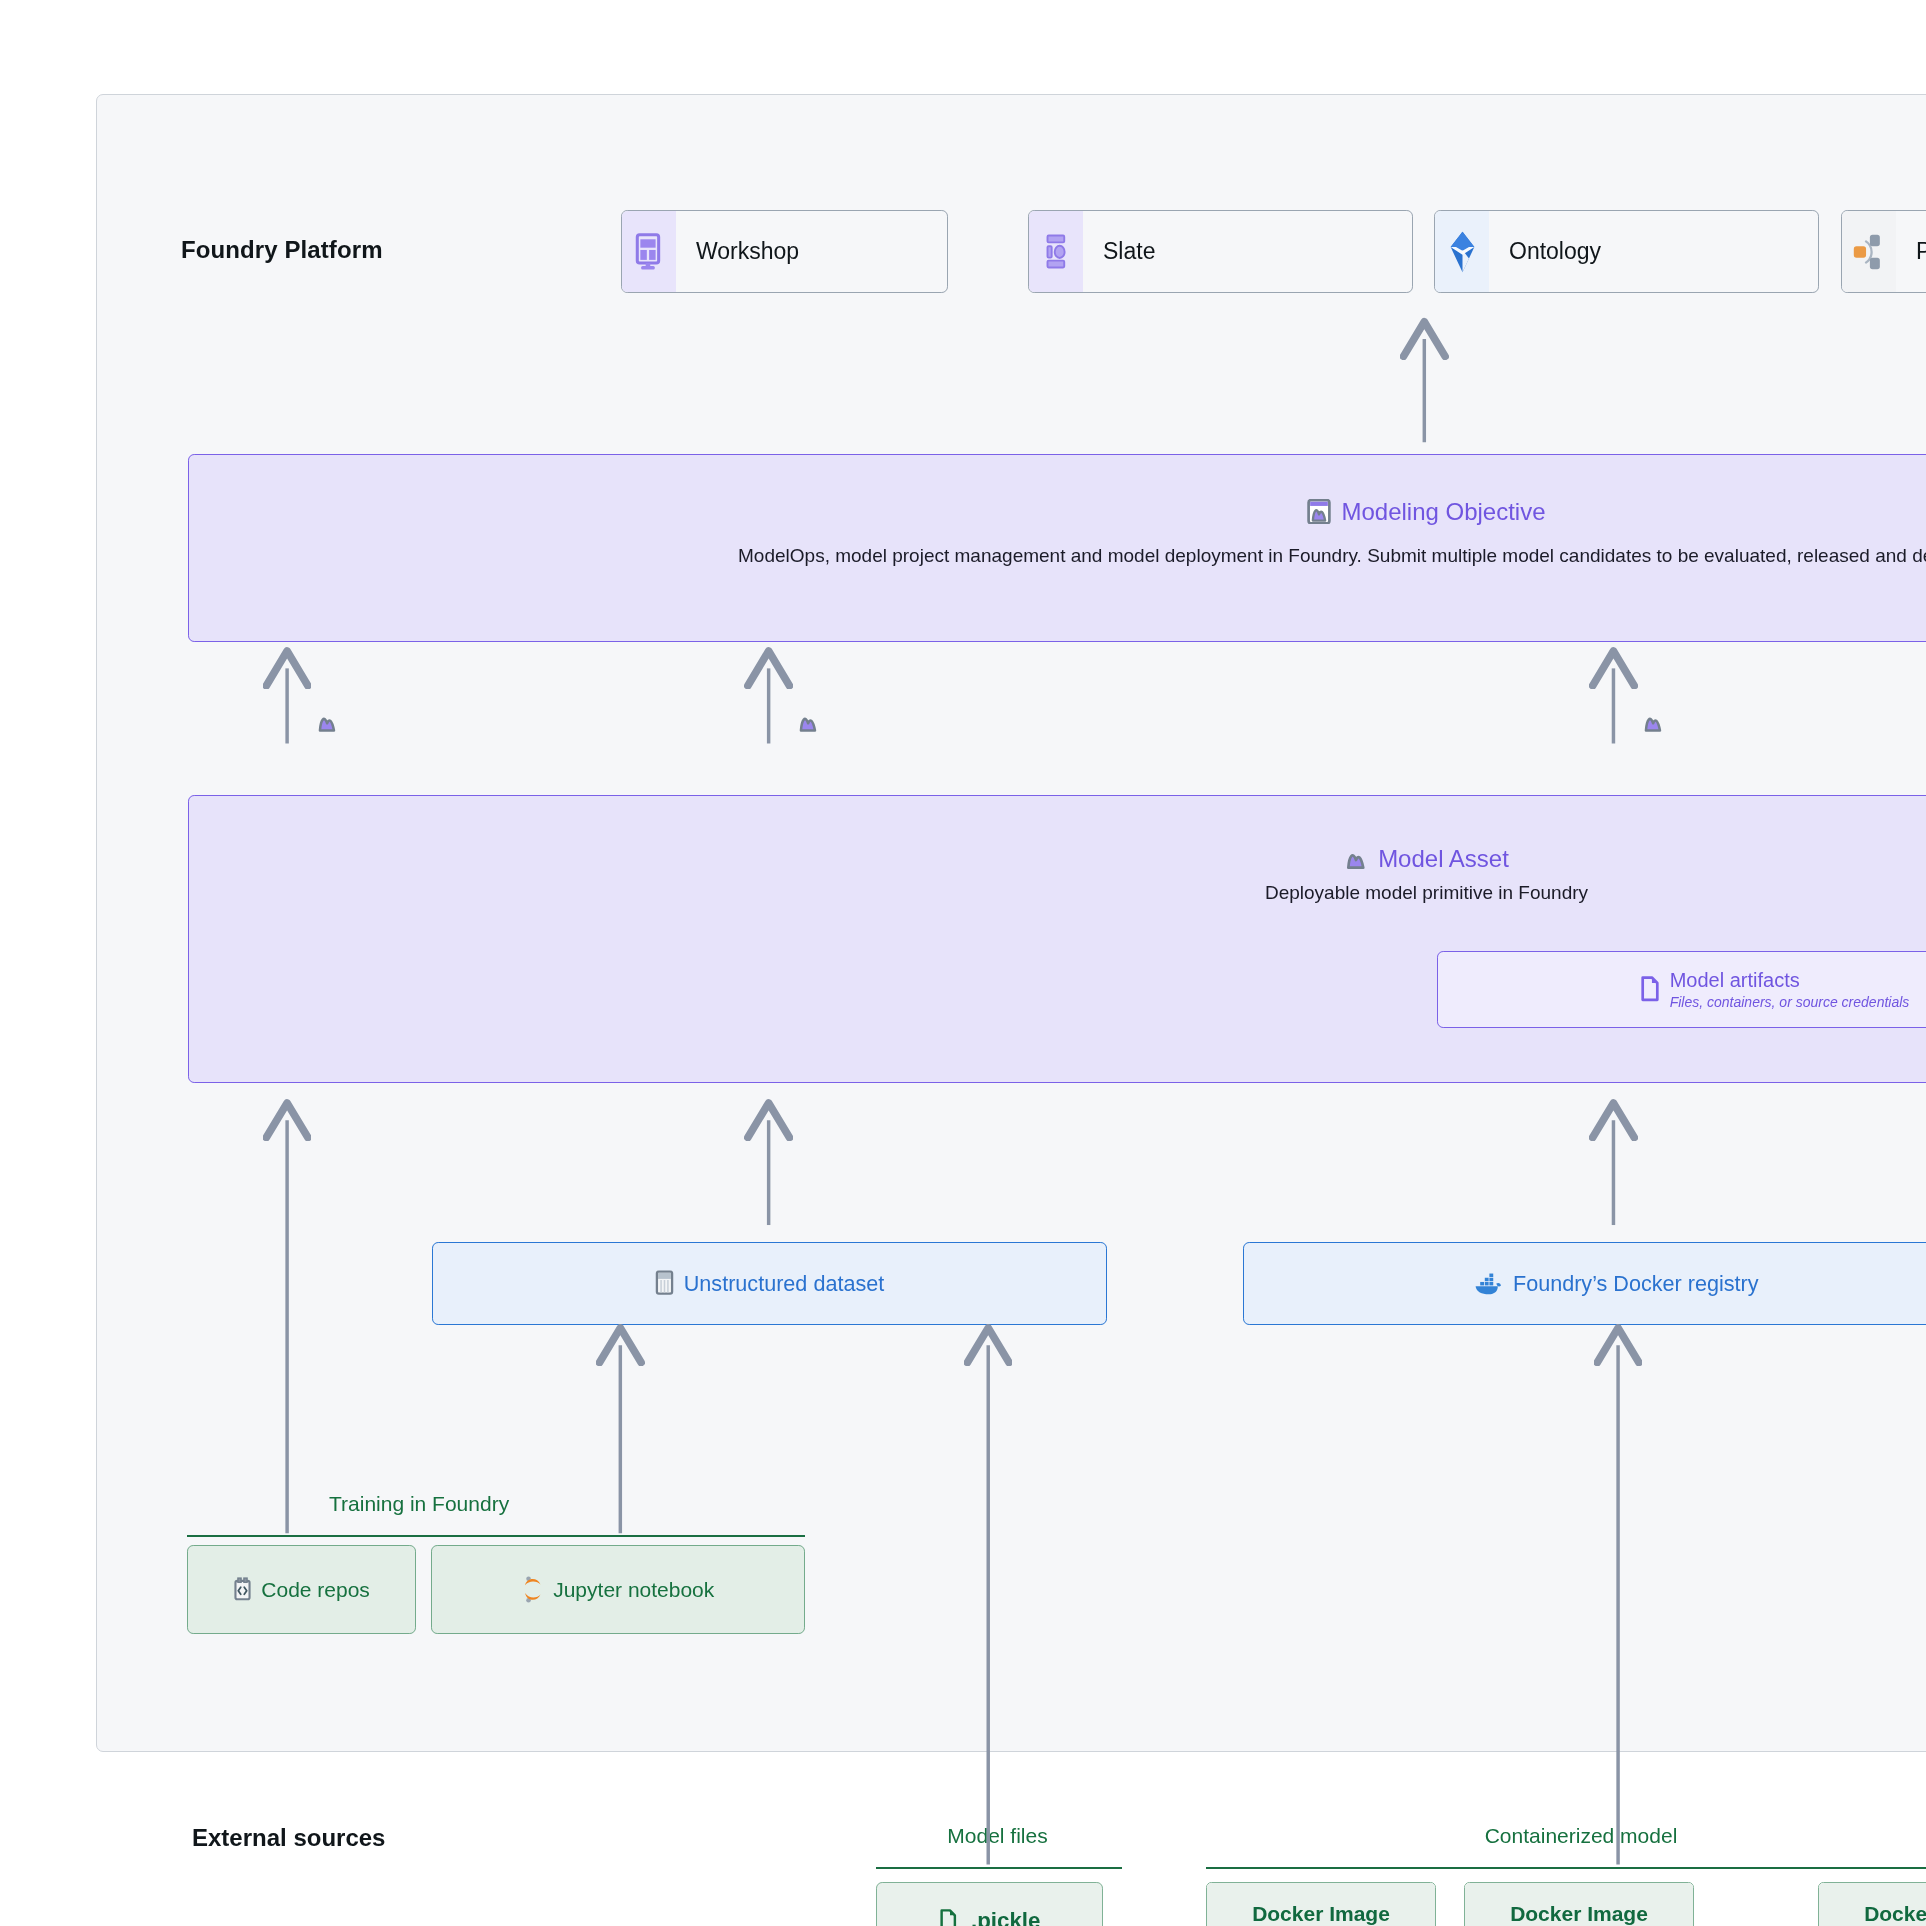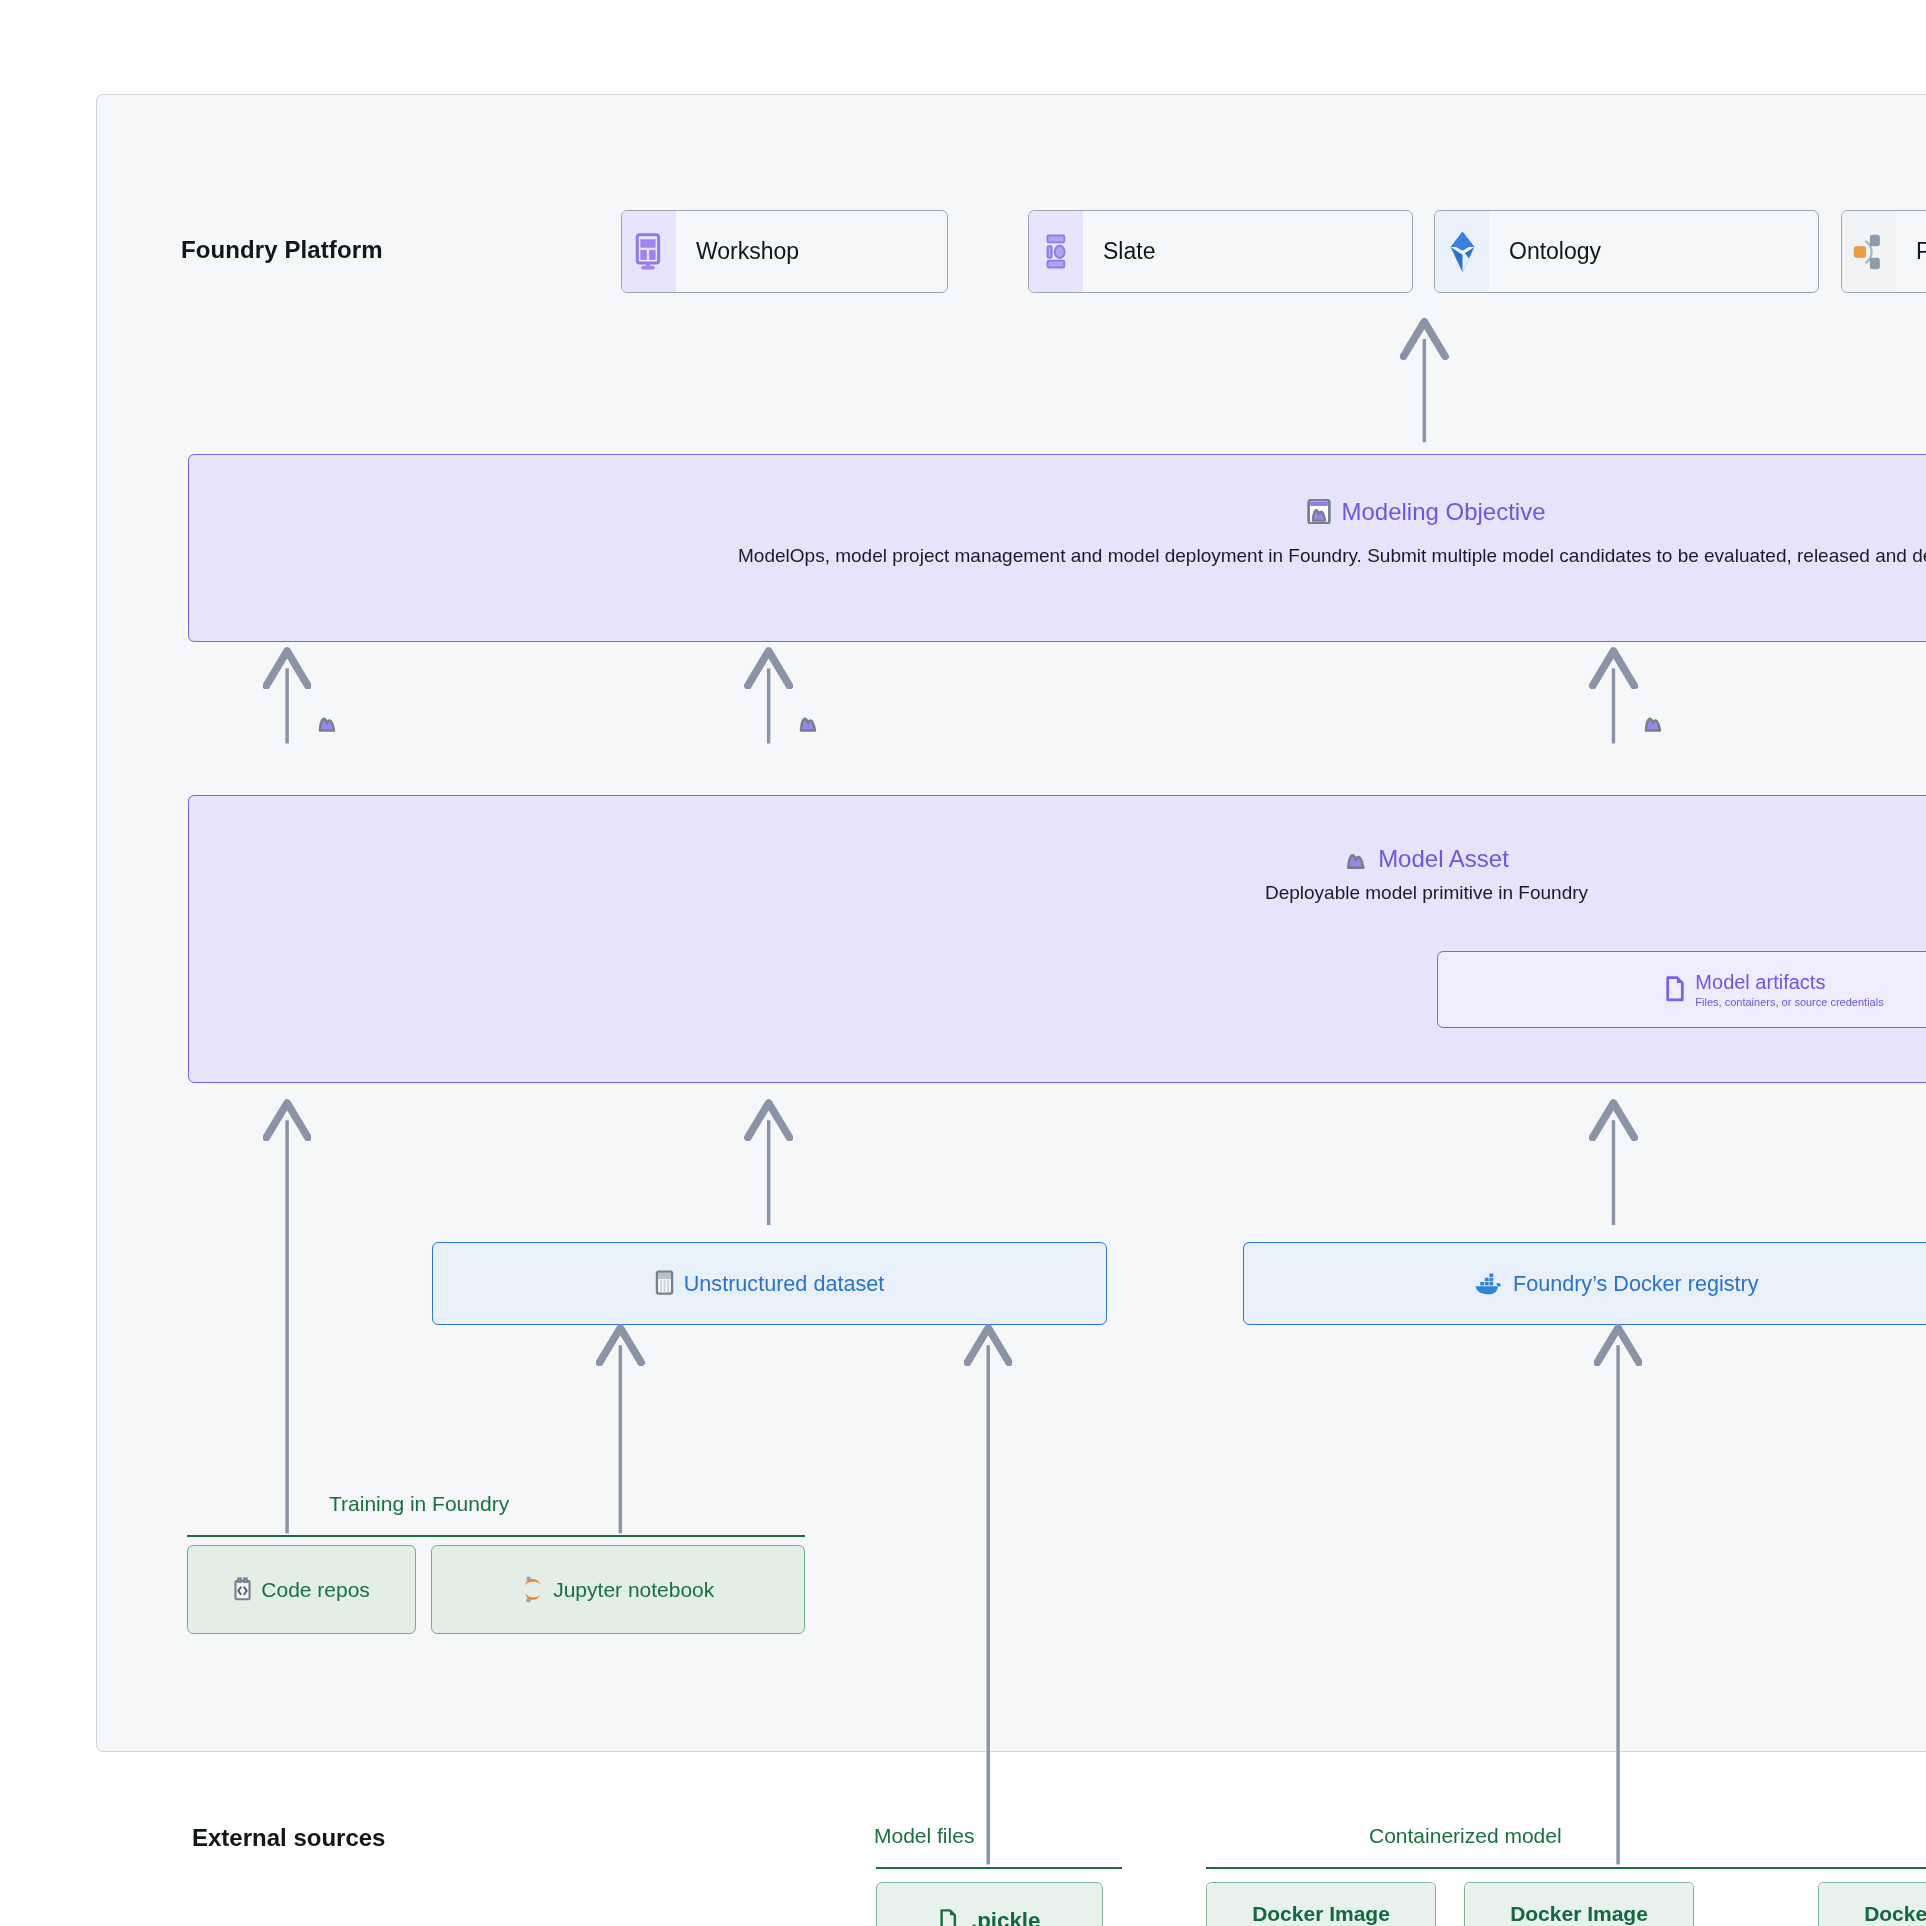--- a/index.html
+++ b/index.html
@@ -47,21 +47,21 @@
   .card-title-row{display:flex;align-items:center;justify-content:center;gap:10px;}
   .card-title{font-size:24px;color:#7055e0;font-weight:400;white-space:nowrap;}
   .card-sub{font-size:19px;color:#1b1b28;text-align:center;}
 
   .inner-card{
     position:absolute;background:#efecfd;border:1.5px solid #7b61e8;border-radius:6.2px;
     box-sizing:border-box;display:flex;align-items:center;justify-content:center;
   }
   .inner-card .ic-text{display:flex;flex-direction:column;justify-content:center;}
   .inner-card .ic-title{font-size:20px;color:#7055e0;white-space:nowrap;}
-  .inner-card .ic-sub{font-size:11px;color:#7055e0;white-space:nowrap;margin-top:1.5px;}
+  .inner-card .ic-sub{font-size:14px;color:#7055e0;white-space:nowrap;margin-top:1.5px;font-style:italic;}
 
   
   .blue-card{
     position:absolute;background:#e8f0fb;border:1.5px solid #2a77d4;border-radius:6.2px;
     box-sizing:border-box;display:flex;align-items:center;justify-content:center;gap:10px;
   }
   .blue-card .bc-label{font-size:21.6px;color:#2a72cf;white-space:nowrap;}
 
   
   #training-label{
@@ -72,21 +72,21 @@
     position:absolute;background:#e3eee7;border:1.5px solid #74ab8c;border-radius:6.2px;
     box-sizing:border-box;display:flex;align-items:center;justify-content:center;gap:9.2px;
   }
   .green-chip .gc-label{font-size:21px;color:#16713f;white-space:nowrap;}
 
   
   #external-sources-label{
     position:absolute;left:184px;top:1824px;font-size:24px;font-weight:700;color:#10161a;margin-left:8px;
   }
   .group-title{
-    position:absolute;font-size:21px;color:#16713f;text-align:left;white-space:nowrap;
+    position:absolute;font-size:21px;color:#16713f;text-align:center;white-space:nowrap;
   }
   .group-rule{position:absolute;height:2.3px;background:#1a6e42;}
 
   .file-chip{
     position:absolute;background:#e9f1ec;border:1.5px solid #80b296;border-radius:6.2px;
     box-sizing:border-box;display:flex;align-items:center;justify-content:center;gap:14px;
   }
   .file-chip .fc-label{font-size:22.3px;font-weight:700;color:#11693f;white-space:nowrap;}
 
   

